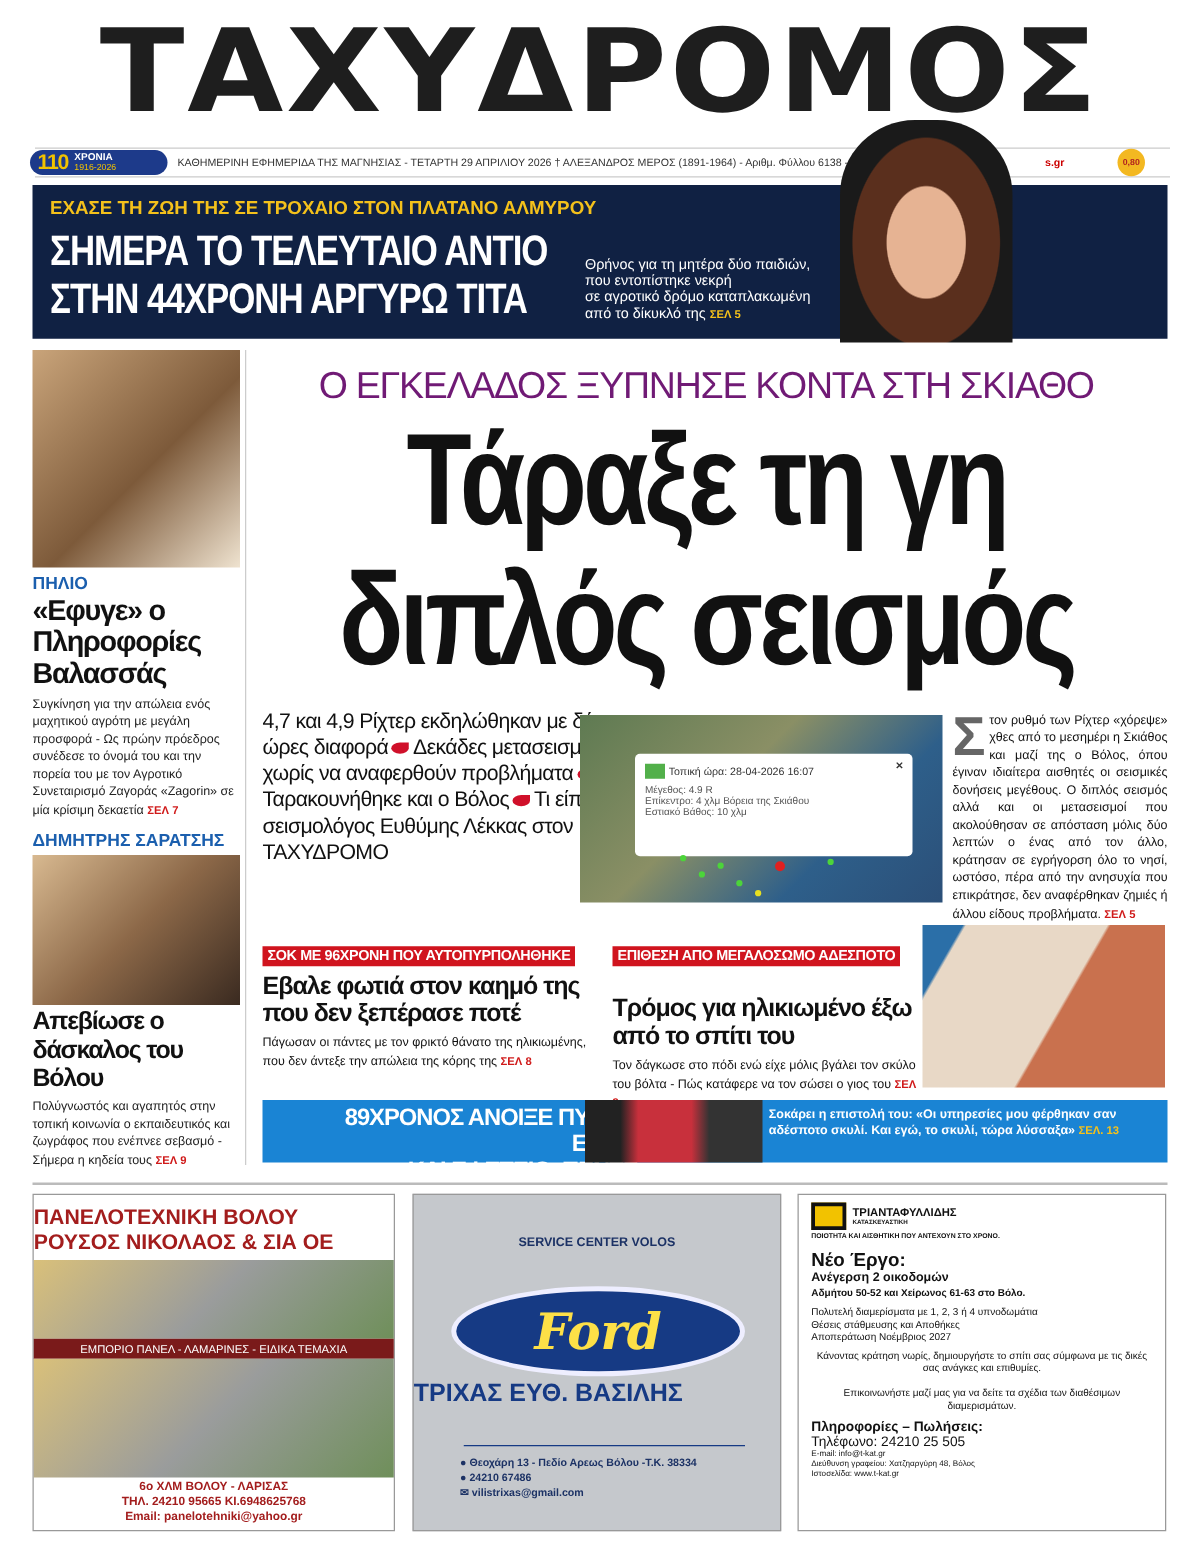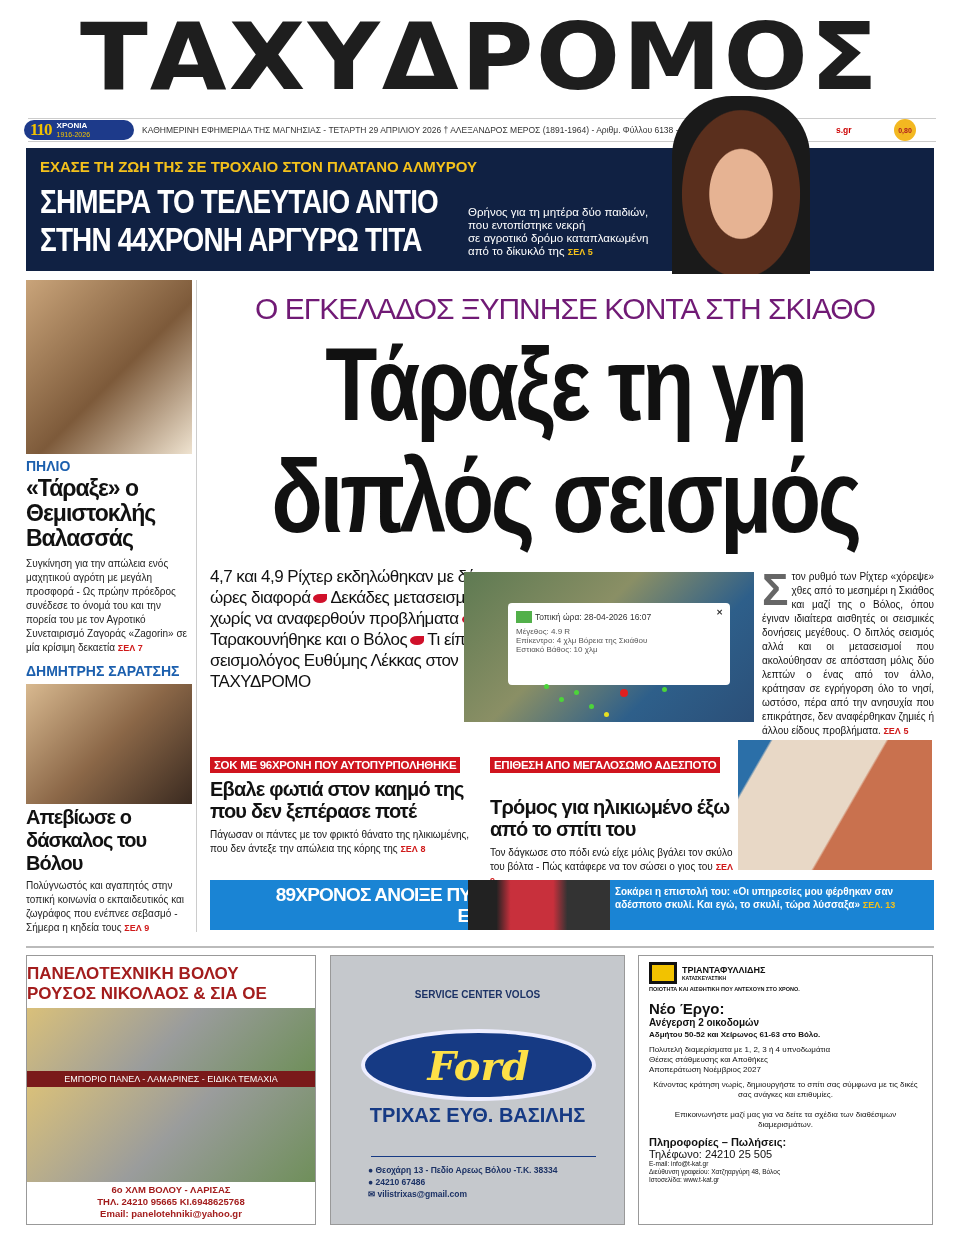--- a/index.html
+++ b/index.html
@@ -1,21 +1,21 @@
 <!DOCTYPE html>
 <html><head>
 <meta charset="utf-8">
 <style>
 *{box-sizing:border-box;margin:0;padding:0}
 body{width:960px;height:1247px;background:#fff;font-family:"Liberation Sans",sans-serif;position:relative;overflow:hidden;color:#111}
 .abs{position:absolute}
 .masthead{left:0;top:8px;width:960px;text-align:center;font-family:"DejaVu Sans",sans-serif;font-weight:bold;font-size:92px;letter-spacing:2px;color:#1e1e1e;line-height:100px;transform:scaleX(1.08)}
 .dateline{left:28px;top:118px;width:908px;height:24px;border-top:1px solid #ccc;border-bottom:1px solid #ccc;display:flex;align-items:center;font-size:8.5px;color:#333}
 .badge110{width:110px;height:20px;background:#1d3a8a;border-radius:10px;display:flex;align-items:center;padding:0 6px;margin-right:8px;margin-left:-4px}
-.badge110 .num{font-family:Liberation Serif, serif;font-weight:bold;color:#f2c200;font-size:17px;letter-spacing:-1px}
+.badge110 .num{font-family:Liberation Sans, sans-serif;font-weight:bold;color:#f2c200;font-size:17px;letter-spacing:-1px}
 .badge110 .sub{display:flex;flex-direction:column;margin-left:5px;line-height:9px}
 .badge110 .sub span:first-child{color:#fff;font-size:8px;font-weight:bold}
 .badge110 .sub span:last-child{color:#f2c200;font-size:7px}
 .price{width:22px;height:22px;border-radius:50%;background:#f3b821;font-size:7px;color:#b02020;font-weight:bold;display:flex;align-items:center;justify-content:center;margin-left:auto;margin-right:20px}
 .topbanner{left:26px;top:148px;width:908px;height:123px;background:#102143}
 .topbanner .kicker{position:absolute;left:14px;top:10px;color:#f4c11b;font-weight:bold;font-size:15px}
 .topbanner .head{position:absolute;left:14px;top:34px;color:#fff;font-weight:bold;font-size:34px;line-height:38px;letter-spacing:-1px;transform:scaleX(.82);transform-origin:left}
 .topbanner .desc{position:absolute;left:442px;top:58px;color:#fff;font-size:11.5px;line-height:13px}
 .ref{color:#f4c11b;font-weight:bold;font-size:9px}
 .refred{color:#d01a1a;font-weight:bold;font-size:9px}
@@ -49,21 +49,21 @@
 .bluebanner .r{position:absolute;left:405px;top:5px;width:315px;color:#fff;font-weight:bold;font-size:10px;line-height:13px}
 .hline{left:26px;top:946px;width:908px;height:2px;background:#bbb}
 .ad1{left:26px;top:955px;width:290px;height:270px;border:1px solid #999;background:#fff}
 .ad1 .t{text-align:left;color:#a31d1d;font-weight:bold;font-size:17px;line-height:20px;margin-top:8px}
 .ad1 .img{position:absolute;left:0;width:288px;background:linear-gradient(135deg,#d9c07a,#9a9c9c 50%,#6f8f5a)}
 .ad1 .strip{position:absolute;left:0;top:115px;width:288px;height:16px;background:#7a1a1a;color:#fff;font-size:9px;text-align:center;line-height:16px}
 .ad1 .b{position:absolute;left:0;top:228px;width:288px;text-align:center;color:#a31d1d;font-weight:bold;font-size:9.5px;line-height:12px}
 .ad2{left:330px;top:955px;width:295px;height:270px;border:1px solid #999;background:#c5c8cc}
 .ad2 .svc{position:absolute;left:0;top:33px;width:293px;text-align:center;color:#1c3265;font-weight:bold;font-size:10px}
 .oval{position:absolute;left:30px;top:73px;width:235px;height:72px;border-radius:50%;background:#163a84;border:4px solid #eef;display:flex;align-items:center;justify-content:center;color:#fde047;font-family:"DejaVu Serif",serif;font-style:italic;font-weight:bold;font-size:40px}
-.ad2 .name{position:absolute;left:0;top:148px;width:293px;text-align:center;color:#163a84;font-weight:bold;font-size:20px}
+.ad2 .name{position:absolute;left:0;top:148px;width:293px;color:#163a84;font-weight:bold;font-size:20px}
 .ad2 .line{position:absolute;left:40px;top:200px;width:225px;height:1px;background:#163a84}
 .ad2 .info{position:absolute;left:37px;top:208px;color:#1c3265;font-weight:bold;font-size:8.5px;line-height:12px}
 .ad3{left:638px;top:955px;width:295px;height:270px;border:1px solid #999;background:#fff;padding:6px 10px}
 .logo3{display:flex;align-items:center}
 .logo3 .box{width:28px;height:22px;background:#f2c200;border:3px solid #111;margin-right:5px}
 .ad3 .h{font-size:7.5px;font-weight:bold}
 </style>
 </head>
 <body>
 
@@ -93,21 +93,21 @@
     <div>που εντοπίστηκε νεκρή</div>
     <div>σε αγροτικό δρόμο καταπλακωμένη</div>
     <div><span>από το δίκυκλό της</span> <span class="ref">ΣΕΛ 5</span></div>
   </div>
 </div>
 <div class="abs portrait"></div>
 
 <div class="abs photo1"></div>
 <div class="abs leftcol" style="top:458px">
   <div class="section">ΠΗΛΙΟ</div>
-  <div class="lhead" style="margin-top:2px">«Τάραξε» ο Θεμιστοκλής Βαλασσάς</div>
+  <div class="lhead" style="margin-top:2px">«Εφυγε» ο Πληροφορίες Βαλασσάς</div>
   <div class="lbody" style="margin-top:6px"><span>Συγκίνηση για την απώλεια ενός μαχητικού αγρότη με μεγάλη προσφορά - Ως πρώην πρόεδρος συνέδεσε το όνομά του και την πορεία του με τον Αγροτικό Συνεταιρισμό Ζαγοράς «Zagorin» σε μία κρίσιμη δεκαετία</span> <span class="refred">ΣΕΛ 7</span></div>
   <div class="section" style="margin-top:8px">ΔΗΜΗΤΡΗΣ ΣΑΡΑΤΣΗΣ</div>
 </div>
 <div class="abs photo2"></div>
 <div class="abs leftcol" style="top:806px">
   <div class="lhead" style="font-size:20px;line-height:23px">Απεβίωσε ο δάσκαλος του Βόλου</div>
   <div class="lbody" style="margin-top:4px"><span>Πολύγνωστός και αγαπητός στην τοπική κοινωνία ο εκπαιδευτικός και ζωγράφος που ενέπνεε σεβασμό - Σήμερα η κηδεία τους</span> <span class="refred">ΣΕΛ 9</span></div>
 </div>
 
 <div class="abs vline"></div>

